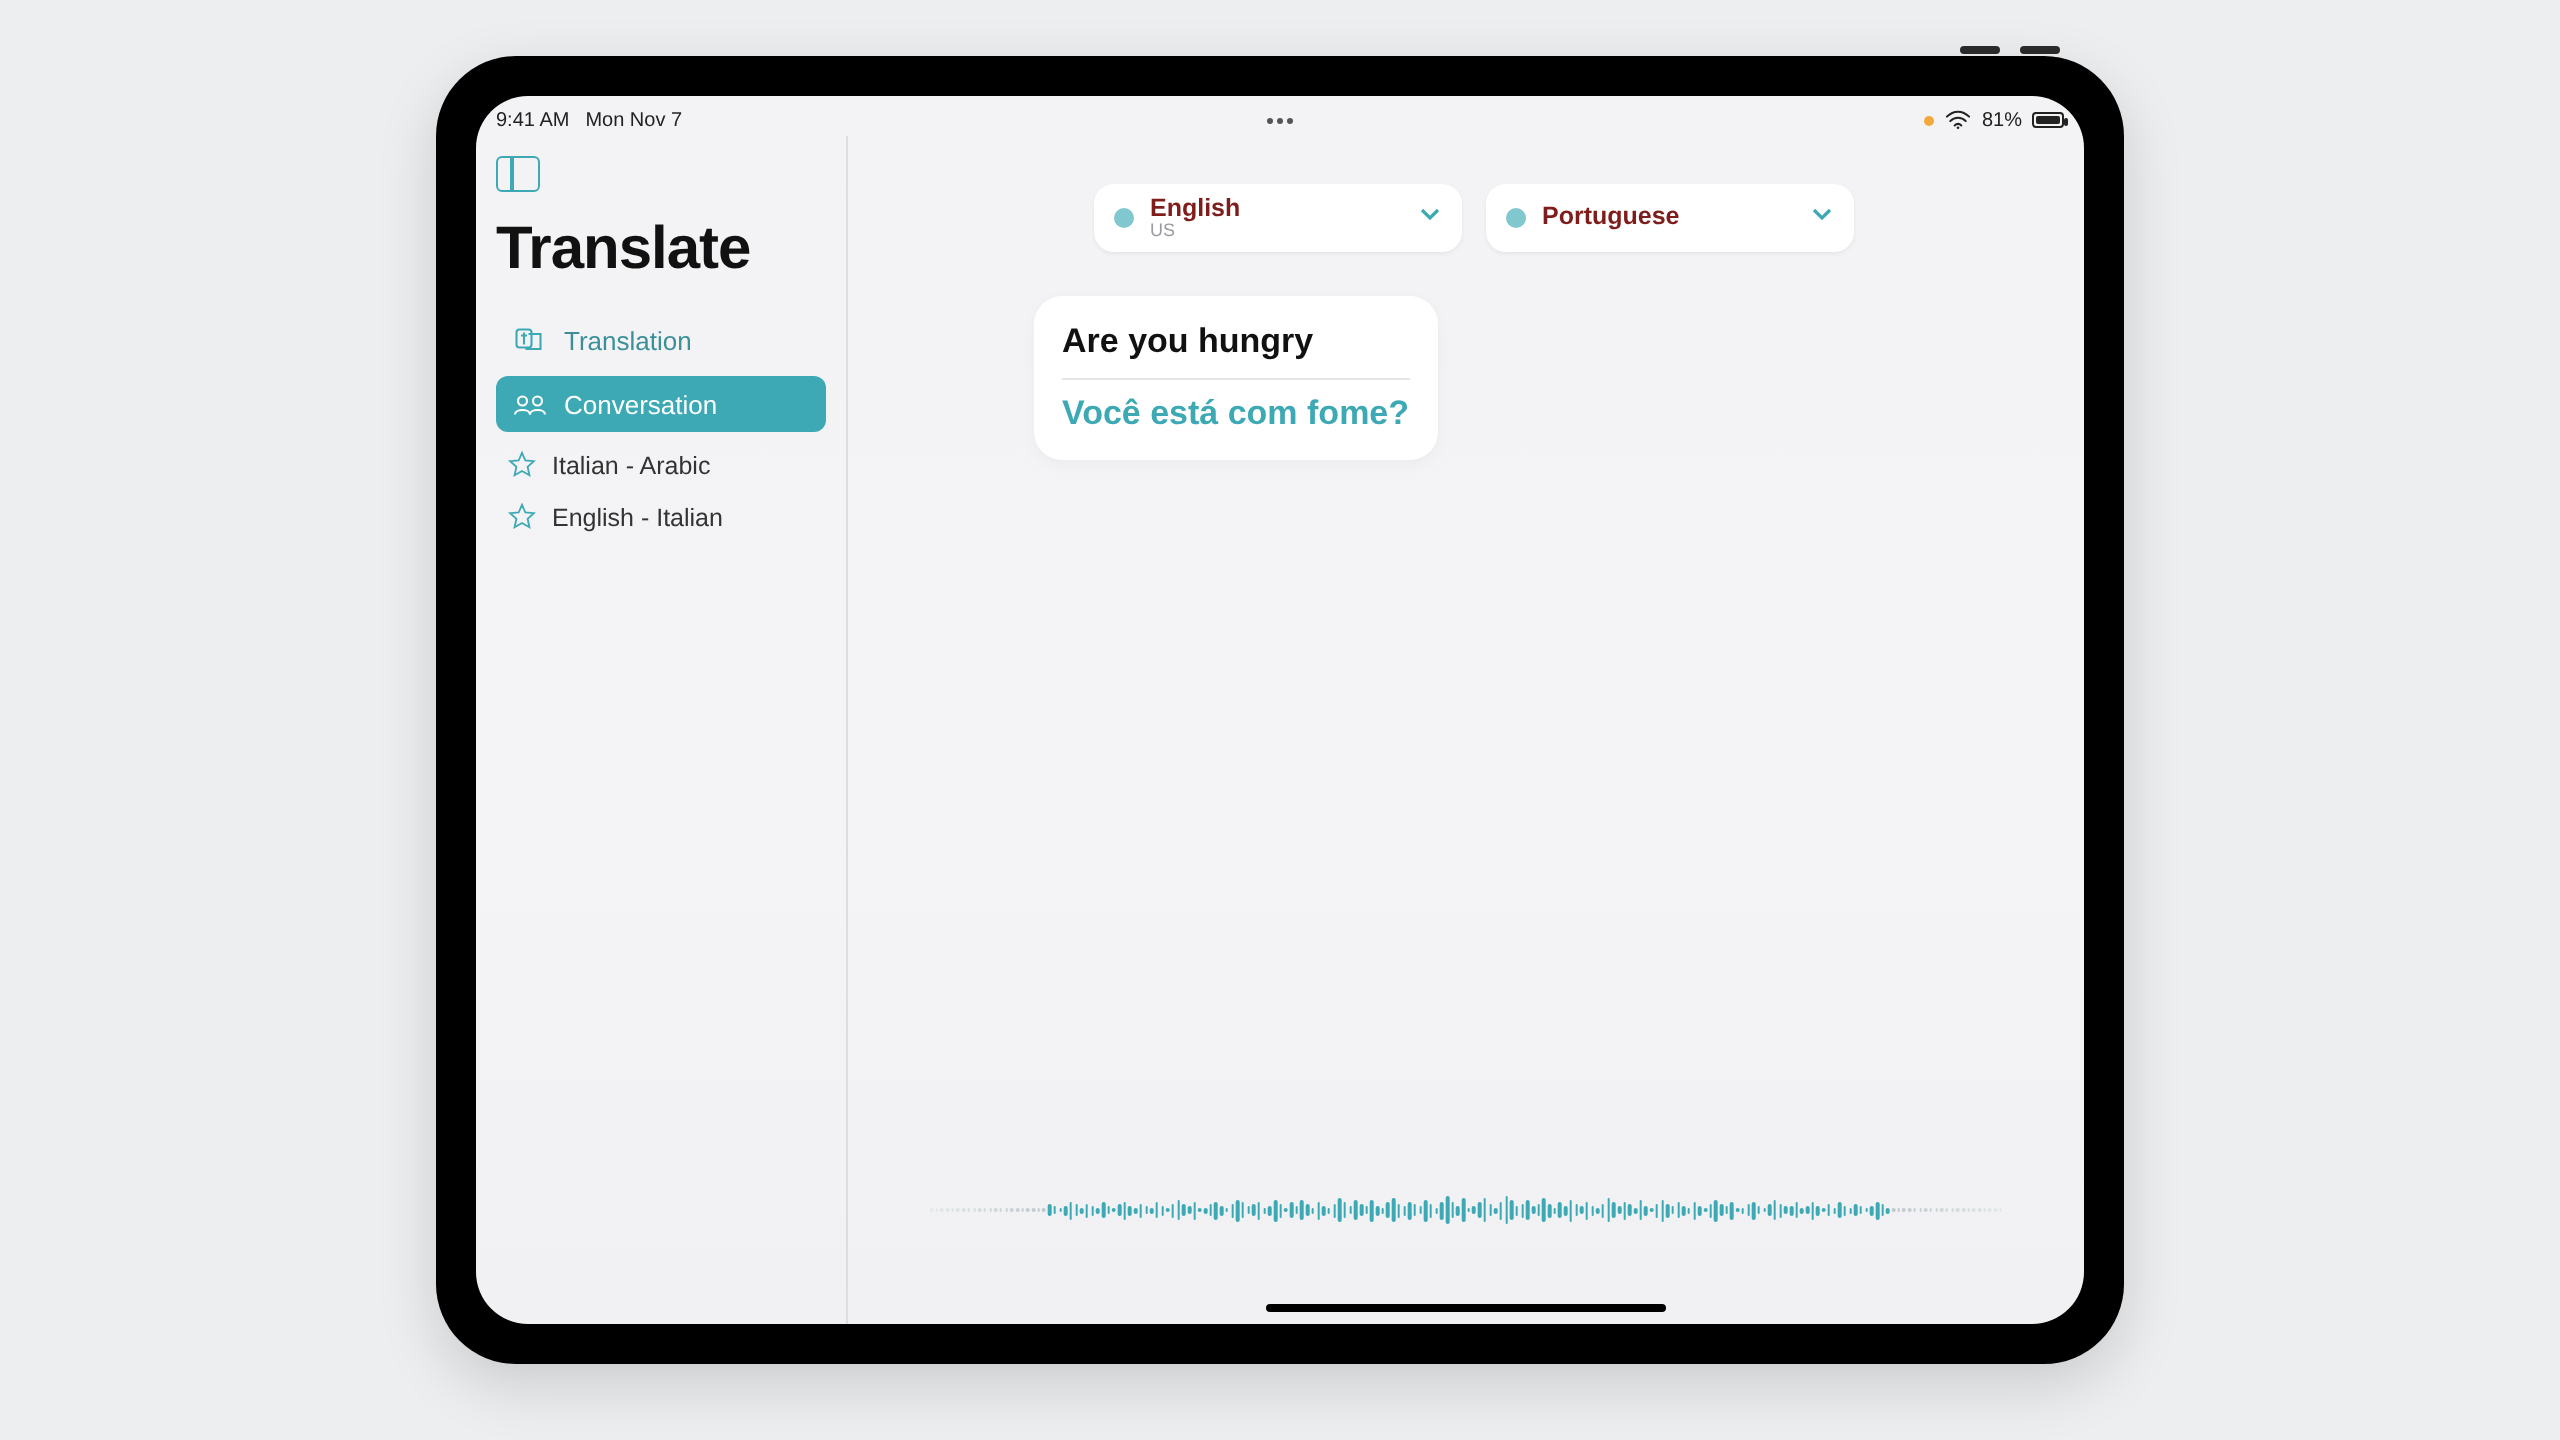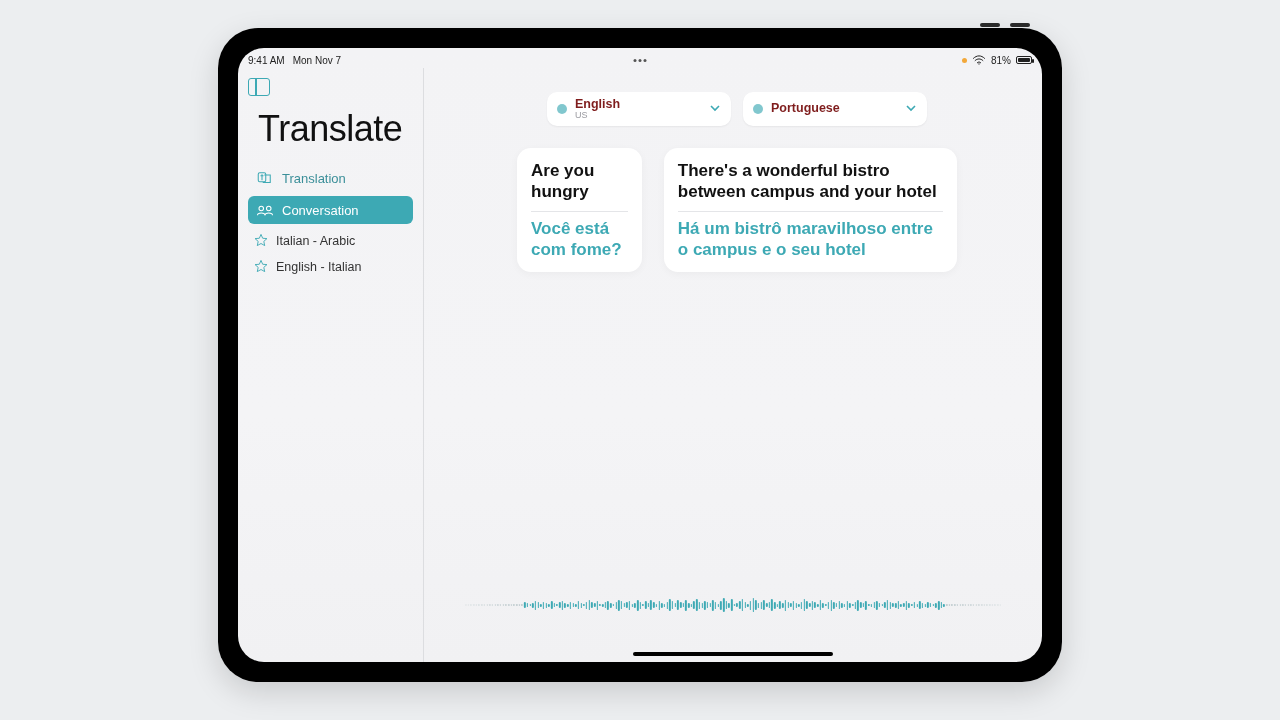--- a/index.html
+++ b/index.html
@@ -22,21 +22,21 @@
   .status-dot { width: 5px; height: 5px; border-radius: 50%; background: #f2a83a; }
   .batt { width: 16px; height: 8px; border: 1px solid #222; border-radius: 2px; position: relative; }
   .batt::after { content: ""; position: absolute; right: -3px; top: 2px; width: 2px; height: 4px; background: #222; border-radius: 1px; }
   .batt .fill { position: absolute; inset: 1px; background: #222; border-radius: 1px; }
 
   
   .app { flex: 1; display: flex; min-height: 0; }
   .sidebar { width: 186px; border-right: 1px solid #dcdde0; padding: 10px 10px 10px 10px; display: flex; flex-direction: column; }
   .tb-icon { width: 22px; height: 18px; border: 1.5px solid #3da9b4; border-radius: 3px; position: relative; margin-bottom: 12px; }
   .tb-icon::before { content: ""; position: absolute; left: 6px; top: 0; bottom: 0; width: 1.5px; background: #3da9b4; }
-  .app-title { font-size: 36px; font-weight: 400; color: #111; margin-bottom: 14px; letter-spacing: -0.5px; margin-left: 10px; }
+  .app-title { font-size: 30px; font-weight: 700; color: #111; margin-bottom: 14px; letter-spacing: -0.5px; }
   .nav-item { display: flex; align-items: center; gap: 8px; height: 28px; border-radius: 6px; padding: 0 8px; font-size: 13px; color: #3b8f99; margin-bottom: 4px; cursor: pointer; }
   .nav-item.active { background: #3da9b4; color: #fff; }
   .nav-item.active .nav-ic svg * { stroke: #fff; }
   .nav-ic { width: 18px; height: 14px; display: inline-flex; align-items: center; justify-content: center; }
   .nav-ic svg { width: 18px; height: 14px; }
   .nav-ic svg * { stroke: #3da9b4; fill: none; stroke-width: 1.4; }
 
   .fav-header { display: flex; align-items: center; justify-content: space-between; padding: 6px 4px 4px 4px; margin-top: 8px; }
   .fav-header .lbl { font-size: 14px; font-weight: 700; color: #222; }
   .chev-down { width: 12px; height: 12px; }
@@ -52,21 +52,21 @@
   .lang-row { display: flex; gap: 12px; margin-bottom: 22px; }
   .lang-pill { width: 184px; height: 34px; background: #fff; border-radius: 10px; box-shadow: 0 1px 2px rgba(0,0,0,0.06); display: flex; align-items: center; padding: 0 10px; gap: 8px; cursor: pointer; }
   .lang-dot { width: 10px; height: 10px; border-radius: 50%; background: #3da9b4; opacity: 0.65; }
   .lang-texts { display: flex; flex-direction: column; line-height: 1.05; }
   .lang-name { font-size: 12.5px; font-weight: 600; color: #7f1d1d; }
   .lang-sub { font-size: 9px; color: #9a9aa0; text-transform: uppercase; }
   .lang-chev { margin-left: auto; }
   .lang-chev svg { width: 12px; height: 12px; }
   .lang-chev svg path { stroke: #3da9b4; stroke-width: 1.6; fill: none; }
 
-  .conversation { width: 100%; max-width: 440px; display: flex; flex-direction: row; gap: 22px; }
+  .conversation { width: 100%; max-width: 440px; display: flex; flex-direction: column; }
   .bubble { background: #fff; border-radius: 14px; padding: 12px 14px 12px 14px; box-shadow: 0 2px 8px rgba(0,0,0,0.04); max-width: 320px; }
   .bubble .src { font-size: 17px; font-weight: 700; color: #111; line-height: 1.25; }
   .bubble .divider { height: 0; border-top: 1px solid #e4e5e8; margin: 8px 0 6px 0; }
   .bubble .tgt { font-size: 17px; font-weight: 700; color: #3da9b4; line-height: 1.25; }
   .align-left { align-self: flex-start; }
   .align-right { align-self: flex-end; }
 
   .waveform { position: absolute; bottom: 50px; left: 50%; transform: translateX(-50%); display: flex; align-items: center; gap: 1.2px; }
   .wave-bar { width: 1.5px; background: #3da9b4; border-radius: 1px; }
   .wave-dot { width: 1.5px; height: 1.5px; background: #b9c7ca; border-radius: 1px; }
@@ -181,25 +181,20 @@
                   </svg></span>
             </div>
           </div>
 
           <div class="conversation" id="conversation">
               <div class="bubble align-left">
     <div class="src">Are you hungry</div>
     <div class="divider"></div>
     <div class="tgt">Você está com fome?</div>
               </div>
-              <div class="bubble align-left">
-    <div class="src">There's a wonderful bistro between campus and your hotel</div>
-    <div class="divider"></div>
-    <div class="tgt">Há um bistrô maravilhoso entre o campus e o seu hotel</div>
-              </div>
             </div>
 
           <div class="waveform" id="waveform">
               <span class="wave-dot" style="opacity: 0.2;"></span>
               <span class="wave-dot" style="opacity: 0.24;"></span>
               <span class="wave-dot" style="opacity: 0.27;"></span>
               <span class="wave-dot" style="opacity: 0.31;"></span>
               <span class="wave-dot" style="opacity: 0.35;"></span>
               <span class="wave-dot" style="opacity: 0.38;"></span>
               <span class="wave-dot" style="opacity: 0.42;"></span>

